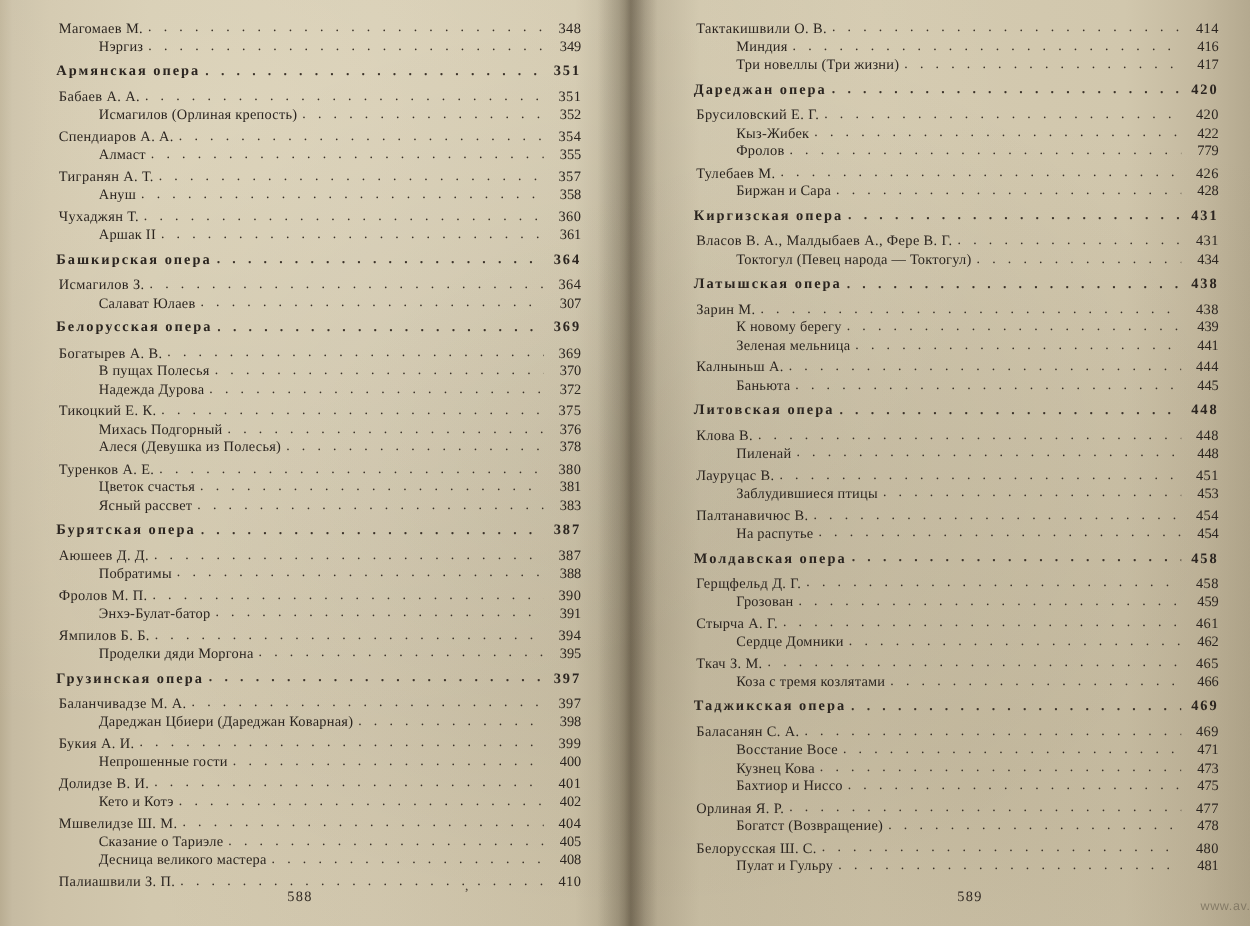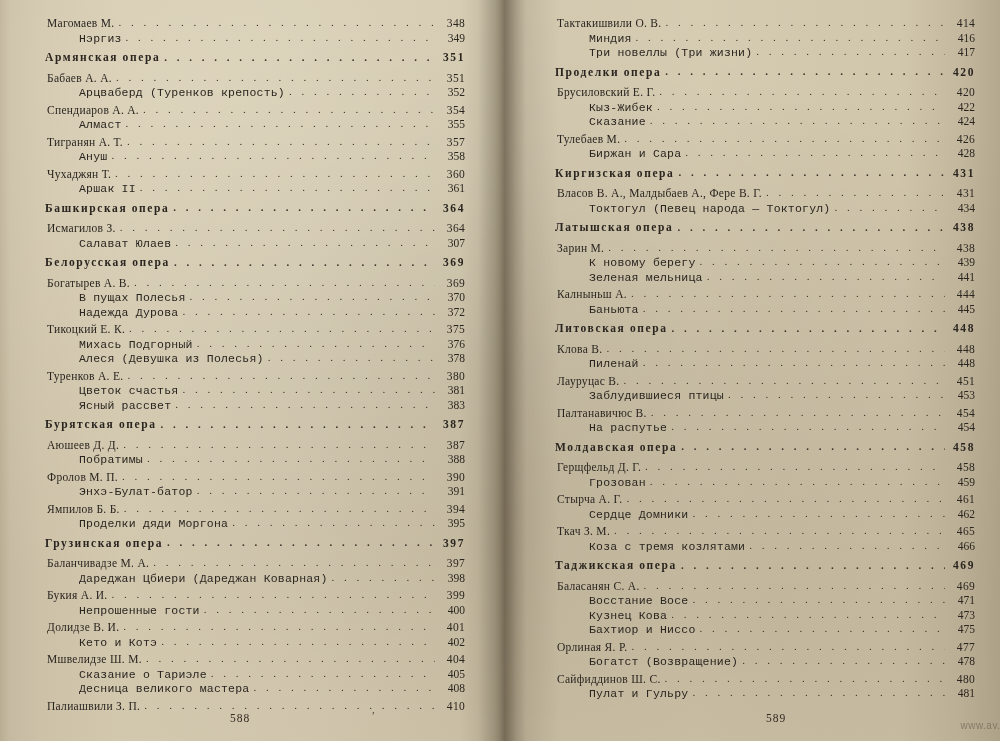--- a/index.html
+++ b/index.html
@@ -87,21 +87,20 @@
     font-size: 11.5px;
     padding-left: 0px;
   }
   .lvl-composer {
     padding-left: 2px;
     letter-spacing: 0.3px;
   }
   .lvl-work .label {
     padding-left: 34px;
     letter-spacing: 0.2px;
-    font-family: Liberation Mono, monospace;
   }
   .row-head { margin-top: 8px; margin-bottom: 9px; align-items: flex-end; }
   .row-composer { margin-top: 6px; }
   .row-work { margin-top: 3px; }
   .row-first { margin-top: 0; align-items: center; }
 
   
   .entry .page-num { width: 26px; }
 
   .folio {
@@ -165,21 +164,21 @@
           <span class="label">Армянская опера</span>
           <span class="leader">. . . . . . . . . . . . . . . . . . . . . . . . . . . . . . . . . . . . . . . . </span>
           <span class="page-num">351</span>
         </div>
         <div class="entry row-composer lvl-composer">
           <span class="label">Бабаев А. А.</span>
           <span class="leader">. . . . . . . . . . . . . . . . . . . . . . . . . . . . . . . . . . . . . . . . </span>
           <span class="page-num">351</span>
         </div>
         <div class="entry row-work lvl-work">
-          <span class="label">Арцваберд (Туренков крепость)</span>
+          <span class="label">Исмагилов (Орлиная крепость)</span>
           <span class="leader">. . . . . . . . . . . . . . . . . . . . . . . . . . . . . . . . . . . . . . . . </span>
           <span class="page-num">352</span>
         </div>
         <div class="entry row-composer lvl-composer">
           <span class="label">Спендиаров А. А.</span>
           <span class="leader">. . . . . . . . . . . . . . . . . . . . . . . . . . . . . . . . . . . . . . . . </span>
           <span class="page-num">354</span>
         </div>
         <div class="entry row-work lvl-work">
           <span class="label">Алмаст</span>
@@ -377,38 +376,38 @@
           <span class="label">Миндия</span>
           <span class="leader">. . . . . . . . . . . . . . . . . . . . . . . . . . . . . . . . . . . . . . . . </span>
           <span class="page-num">416</span>
         </div>
         <div class="entry row-work lvl-work">
           <span class="label">Три новеллы (Три жизни)</span>
           <span class="leader">. . . . . . . . . . . . . . . . . . . . . . . . . . . . . . . . . . . . . . . . </span>
           <span class="page-num">417</span>
         </div>
         <div class="entry row-head lvl-head">
-          <span class="label">Проделки опера</span>
+          <span class="label">Дареджан опера</span>
           <span class="leader">. . . . . . . . . . . . . . . . . . . . . . . . . . . . . . . . . . . . . . . . </span>
           <span class="page-num">420</span>
         </div>
         <div class="entry row-composer lvl-composer">
           <span class="label">Брусиловский Е. Г.</span>
           <span class="leader">. . . . . . . . . . . . . . . . . . . . . . . . . . . . . . . . . . . . . . . . </span>
           <span class="page-num">420</span>
         </div>
         <div class="entry row-work lvl-work">
           <span class="label">Кыз-Жибек</span>
           <span class="leader">. . . . . . . . . . . . . . . . . . . . . . . . . . . . . . . . . . . . . . . . </span>
           <span class="page-num">422</span>
         </div>
         <div class="entry row-work lvl-work">
-          <span class="label">Сказание</span>
-          <span class="leader">. . . . . . . . . . . . . . . . . . . . . . . . . . . . . . . . . . . . . . . . </span>
-          <span class="page-num">424</span>
+          <span class="label">Фролов</span>
+          <span class="leader">. . . . . . . . . . . . . . . . . . . . . . . . . . . . . . . . . . . . . . . . </span>
+          <span class="page-num">779</span>
         </div>
         <div class="entry row-composer lvl-composer">
           <span class="label">Тулебаев М.</span>
           <span class="leader">. . . . . . . . . . . . . . . . . . . . . . . . . . . . . . . . . . . . . . . . </span>
           <span class="page-num">426</span>
         </div>
         <div class="entry row-work lvl-work">
           <span class="label">Биржан и Сара</span>
           <span class="leader">. . . . . . . . . . . . . . . . . . . . . . . . . . . . . . . . . . . . . . . . </span>
           <span class="page-num">428</span>
@@ -557,21 +556,21 @@
           <span class="label">Орлиная Я. Р.</span>
           <span class="leader">. . . . . . . . . . . . . . . . . . . . . . . . . . . . . . . . . . . . . . . . </span>
           <span class="page-num">477</span>
         </div>
         <div class="entry row-work lvl-work">
           <span class="label">Богатст (Возвращение)</span>
           <span class="leader">. . . . . . . . . . . . . . . . . . . . . . . . . . . . . . . . . . . . . . . . </span>
           <span class="page-num">478</span>
         </div>
         <div class="entry row-composer lvl-composer">
-          <span class="label">Сайфиддинов Ш. С.</span>
+          <span class="label">Белорусская Ш. С.</span>
           <span class="leader">. . . . . . . . . . . . . . . . . . . . . . . . . . . . . . . . . . . . . . . . </span>
           <span class="page-num">480</span>
         </div>
         <div class="entry row-work lvl-work">
           <span class="label">Пулат и Гульру</span>
           <span class="leader">. . . . . . . . . . . . . . . . . . . . . . . . . . . . . . . . . . . . . . . . </span>
           <span class="page-num">481</span>
         </div>
       </div>
     <div class="folio">589</div>

